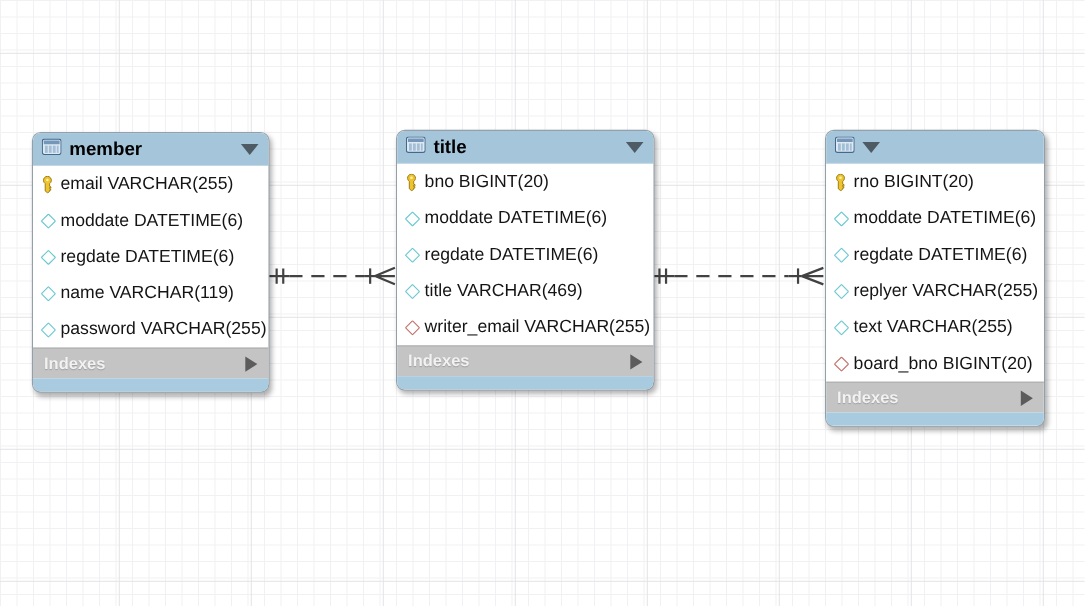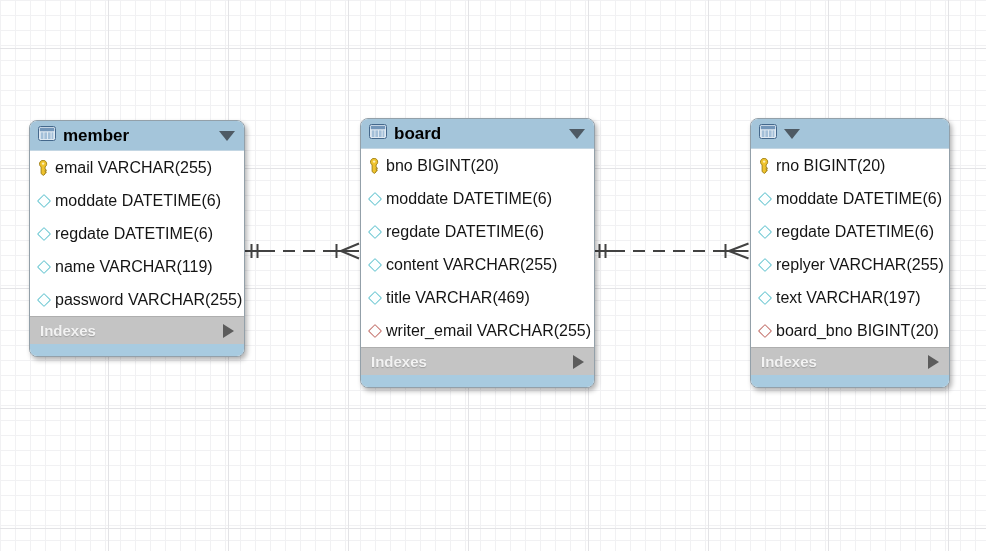--- a/index.html
+++ b/index.html
@@ -195,21 +195,21 @@
 <div class="table-figure" style="left:360px; top:118px; width:233px;">
   <div class="tbl-header">
     <span class="hdr-icon"><svg width="18" height="15" viewBox="0 0 18 15">
           <rect x="0.5" y="0.5" width="17" height="14" rx="2" fill="#dfe9f2" stroke="#44688c"></rect>
           <rect x="1.8" y="1.8" width="14.4" height="3.4" rx="0.6" fill="#7396b9"></rect>
           <rect x="2.8" y="6.4" width="2.6" height="6.6" fill="#a3bfd8"></rect>
           <rect x="6.4" y="6.4" width="2.6" height="6.6" fill="#a3bfd8"></rect>
           <rect x="10" y="6.4" width="2.6" height="6.6" fill="#a3bfd8"></rect>
           <rect x="13.6" y="6.4" width="1.7" height="6.6" fill="#a3bfd8"></rect>
         </svg></span>
-    <span class="tbl-title">board</span>
+    <span class="tbl-title">title</span>
     <span class="collapse-arrow"></span>
   </div>
   <div class="tbl-body">
       <div class="col-row">
         <span class="col-icon">
           <svg width="11" height="16" viewBox="0 0 11 16">
             <path d="M3.1 6.9 A3.6 3.6 0 1 1 7.1 6.9 L7.1 9.2 8.6 10.3 7.1 10.3 7.1 11.6 8.1 11.6 8.1 12.9 7.1 12.9 7.1 14 5.3 15.4 3.1 13.6 Z" fill="var(--key-yellow,#efc32e)" stroke="#9c7c12" stroke-width="0.9"></path>
             <circle cx="5.1" cy="3.6" r="1.2" fill="#fbf0b6"></circle>
           </svg>
         </span>
@@ -219,26 +219,20 @@
         <span class="col-icon">
           <span class="diamond"></span>
         </span>
         <span>moddate DATETIME(6)</span>
       </div>
       <div class="col-row">
         <span class="col-icon">
           <span class="diamond"></span>
         </span>
         <span>regdate DATETIME(6)</span>
-      </div>
-      <div class="col-row">
-        <span class="col-icon">
-          <span class="diamond"></span>
-        </span>
-        <span>content VARCHAR(255)</span>
       </div>
       <div class="col-row">
         <span class="col-icon">
           <span class="diamond"></span>
         </span>
         <span>title VARCHAR(469)</span>
       </div>
       <div class="col-row">
         <span class="col-icon">
           <span class="diamond fk"></span>
@@ -290,21 +284,21 @@
       <div class="col-row">
         <span class="col-icon">
           <span class="diamond"></span>
         </span>
         <span>replyer VARCHAR(255)</span>
       </div>
       <div class="col-row">
         <span class="col-icon">
           <span class="diamond"></span>
         </span>
-        <span>text VARCHAR(197)</span>
+        <span>text VARCHAR(255)</span>
       </div>
       <div class="col-row">
         <span class="col-icon">
           <span class="diamond fk"></span>
         </span>
         <span>board_bno BIGINT(20)</span>
       </div>
     </div>
   <div class="tbl-footer">
     <span>Indexes</span>

